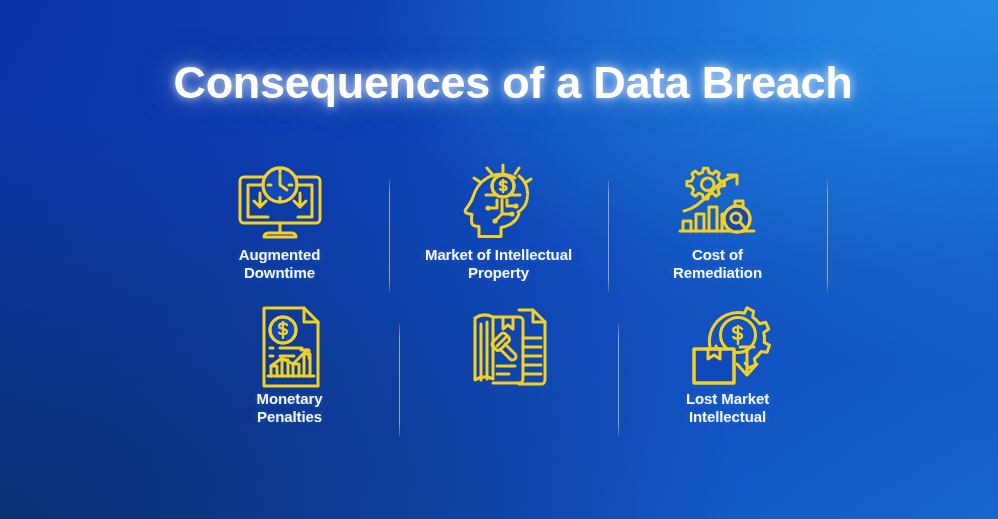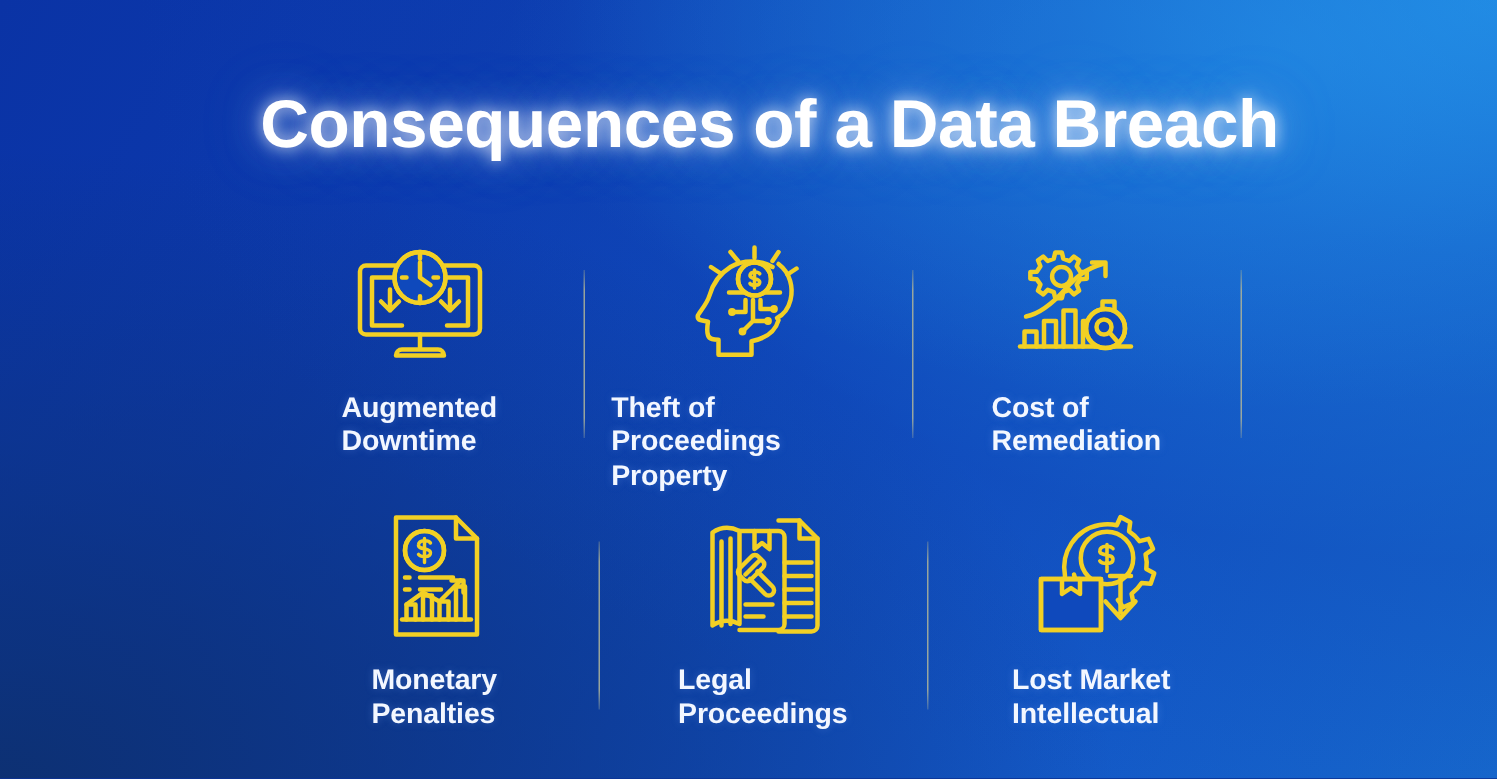--- a/index.html
+++ b/index.html
@@ -69,24 +69,24 @@
     height: 86px;
     display: flex;
     align-items: center;
     justify-content: center;
   }
   .icon-box svg {
     display: block;
     overflow: visible;
   }
   .label {
-    margin-top: 16px;
-    text-align: left;
+    margin-top: 0;
+    text-align: center;
     color: #f3f7ff;
-    font-size: 19px;
+    font-size: 15px;
     font-weight: bold;
     line-height: 1.18;
     letter-spacing: -0.1px;
     white-space: pre-line;
     text-shadow: 0 0 6px rgba(120,170,250,0.30);
   }
   .divider {
     width: 1px;
     height: 112px;
     margin-top: 20px;
@@ -141,21 +141,21 @@
             <circle cx="50" cy="24" r="11"></circle>
             <path d="M50 18 v12 M53.5 20.5 c-1 -1.5 -6 -2 -6.5 1 c-0.5 3 6.5 1.5 6.5 4.5 c0 3 -5.5 2.5 -6.5 1" stroke-width="2.4"></path>
             <path d="M44 38 v8 h-8 M54 38 v6 h8 M49 38 v14 M49 52 l-6 6 M49 52 h9"></path>
             <circle cx="35" cy="46" r="2.6" fill="#f2d024" stroke="none"></circle>
             <circle cx="63" cy="44" r="2.6" fill="#f2d024" stroke="none"></circle>
             <circle cx="42" cy="59" r="2.6" fill="#f2d024" stroke="none"></circle>
             <circle cx="59" cy="52" r="2.6" fill="#f2d024" stroke="none"></circle>
             <path d="M34 6 l5 6 M50 3 v7 M66 6 l-4 6 M21 16 l6 4 M78 17 l-6 4"></path>
           </svg>
         </div>
-        <div class="label">Theft of Proceedings
+        <div class="label">Market of Intellectual
 Property</div>
       </div>
 
       <div class="divider"></div>
 
       <div class="cell">
         <div class="icon-box">
           <svg width="92" height="80" viewBox="0 0 92 80" fill="none" stroke="#f2d024" stroke-width="3" stroke-linecap="round" stroke-linejoin="round">
             <path d="M20 10.5 l3.5 -2.5 l3 3 l4 -1.5 l1 -4.2 h4.4 l1 4.2 l4 1.5 l3 -3 l3.5 2.5 l-1.6 4 l2.4 3.6 l4.3 0.3 v4.4
                      l-4.3 0.3 l-2.4 3.6 l1.6 4 l-3.5 2.5 l-3 -3 l-4 1.5 l-1 4.2 h-4.4 l-1 -4.2 l-4 -1.5 l-3 3 l-3.5 -2.5
@@ -213,22 +213,20 @@
             <path d="M8 14 c6 -4 12 -4 18 -1 v62 c-6 -3 -12 -3 -18 1 z"></path>
             <path d="M26 13 h26 a4 4 0 0 1 4 4 v58 a4 4 0 0 1 -4 4 h-26"></path>
             <path d="M14 20 v56 M20 18 v57"></path>
             <path d="M36 13 v12 l5 -4 l5 4 v-12"></path>
             <path d="M30 42 l10 -10 M26 38 l8 -8 a3 3 0 0 1 4.5 0 l3 3 a3 3 0 0 1 0 4.5 l-8 8 a3 3 0 0 1 -4.5 0
                      l-3 -3 a3 3 0 0 1 0 -4.5 z"></path>
             <path d="M38 40 l10 10 a3.5 3.5 0 0 1 0 5 a3.5 3.5 0 0 1 -5 0 l-10 -10"></path>
             <path d="M30 62 h18 M30 70 h12"></path>
           </svg>
         </div>
-        <div class="label">Legal
-Proceedings</div>
       </div>
 
       <div class="divider"></div>
 
       <div class="cell">
         <div class="icon-box">
           <svg width="92" height="84" viewBox="0 0 92 84" fill="none" stroke="#f2d024" stroke-width="3" stroke-linecap="round" stroke-linejoin="round">
             <path d="M28 42 c-3 -16 7 -31 23 -34 c4 -0.8 8 -0.7 11.5 0.2 l2.5 -5.5 l6.5 3.5 l-0.8 6
                      c2.8 1.8 5.2 4 7 6.6 l6 -1.6 l3 6.8 l-5 3.6 c0.8 3.2 1 6.5 0.5 9.8 l5.3 2.8 l-2.4 7 l-6 -0.6
                      c-1.8 2.8 -4 5.2 -6.7 7.2 l1.2 6 l-6.8 3 l-3.6 -4.8"></path>

